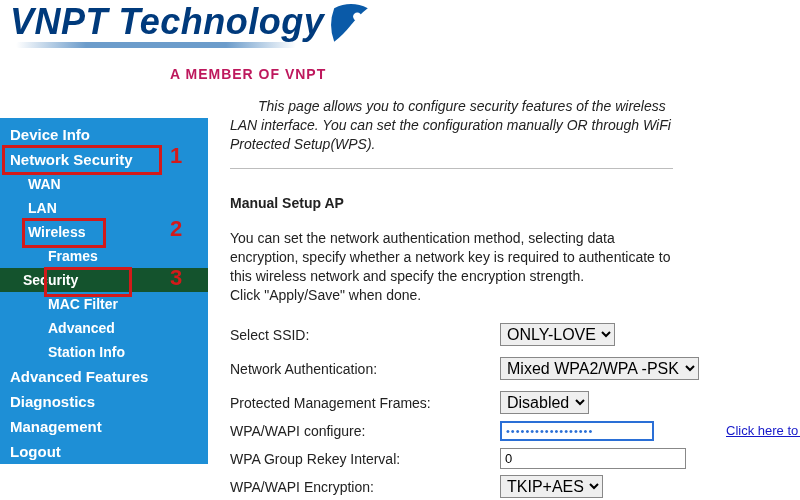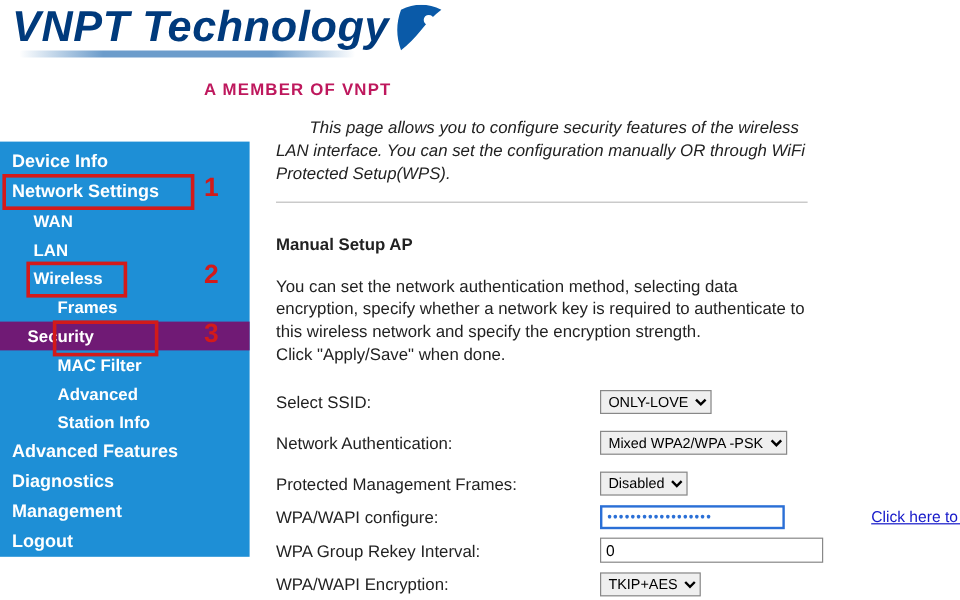--- a/index.html
+++ b/index.html
@@ -12,38 +12,38 @@
   .subbrand { color: #be185d; font-weight: 700; font-size: 14px; letter-spacing: 1px; margin-top: 18px; margin-left: 160px; }
   .brand-underline { height: 6px; width: 280px; margin-top: 2px; margin-left: 6px;
     background: linear-gradient(to right, rgba(0,58,124,0) 0%, #0a5aa8 25%, #0a5aa8 75%, rgba(0,58,124,0) 100%);
     opacity: .6; border-radius: 3px; }
   .body { flex: 1; display: flex; min-height: 0; align-items: center; }
   .sidebar { width: 208px; background: #1e8fd6; color: #fff; font-size: 15px; padding-top: 4px; position: relative; }
   .nav-item { padding: 4px 10px; cursor: pointer; white-space: nowrap; position: relative; }
   .nav-item.top { font-weight: 700; }
   .nav-item.sub { padding-left: 28px; font-weight: 600; font-size: 14px; }
   .nav-item.sub2 { padding-left: 48px; font-weight: 600; font-size: 14px; }
-  .nav-item.active { background: #701a75; padding-left: 23px; }
+  .nav-item.active { background: #14532d; padding-left: 23px; }
   .nav-item.boxed::after {
     content: ""; position: absolute; border: 3px solid #d31a1a; pointer-events: none;
   }
   .box-network::after { left: 2px; top: -2px; width: 154px; height: 24px; }
   .box-wireless::after { left: 22px; top: -2px; width: 78px; height: 24px; }
   .box-security::after { left: 44px; top: -1px; width: 82px; height: 24px; }
   .annot { position: absolute; color: #d31a1a; font-weight: 700; font-size: 22px; }
   .content { flex: 1; padding: 18px 10px 0 22px; color: #222; font-size: 14px; min-width: 0; }
   .intro { margin-bottom: 10px; }
   .intro-indent { text-indent: 28px; line-height: 1.35; font-style: italic; }
   .hr { border: none; border-top: 1px solid #bdbdbd; margin: 14px 0 26px 0; }
   .sec-title { font-weight: 700; margin-bottom: 18px; }
   .desc { line-height: 1.35; margin-bottom: 18px; }
   .form-row { display: flex; align-items: center; margin-bottom: 10px; min-height: 24px; gap: 40px; }
   .form-row.tight { margin-bottom: 4px; }
   .form-label { width: 230px; flex-shrink: 0; }
-  .select { font-size: 12px; padding: 1px 2px; border: 1px solid #888; background: #efefef; }
+  .select { font-size: 16px; padding: 1px 2px; border: 1px solid #888; background: #efefef; }
   .txt { font-size: 13px; padding: 2px 4px; border: 1px solid #888; width: 190px; }
   .pw { font-size: 11px; letter-spacing: 1px; padding: 2px 4px; border: 2px solid #2a6fd6; width: 190px; background: #fff; color: #2a6fd6; }
   .link { color: #1518c9; text-decoration: underline; margin-left: 32px; cursor: pointer; font-size: 13px; white-space: nowrap; }
 </style>
 </head>
 <body>
 
 <div class="page">
   <div class="header">
     <div class="brand">
@@ -57,21 +57,21 @@
           <circle cx="26" cy="12" r="4" fill="#fff"></circle>
         </svg>
       </span>
     </div>
     <div class="subbrand">A MEMBER OF VNPT</div>
   </div>
 
   <div class="body">
     <div class="sidebar" id="sidebar">
         <div class="nav-item top"><span>Device Info</span></div>
-        <div class="nav-item top boxed box-network"><span>Network Settings</span></div>
+        <div class="nav-item top boxed box-network"><span>Network Security</span></div>
         <div class="annot" style="left: 170px; top: 25px;">1</div>
         <div class="nav-item sub"><span>WAN</span></div>
         <div class="nav-item sub"><span>LAN</span></div>
         <div class="nav-item sub boxed box-wireless"><span>Wireless</span></div>
         <div class="annot" style="left: 170px; top: 98px;">2</div>
         <div class="nav-item sub2"><span>Frames</span></div>
         <div class="nav-item sub2 active boxed box-security"><span>Security</span></div>
         <div class="annot" style="left: 170px; top: 147px;">3</div>
         <div class="nav-item sub2"><span>MAC Filter</span></div>
         <div class="nav-item sub2"><span>Advanced</span></div>

